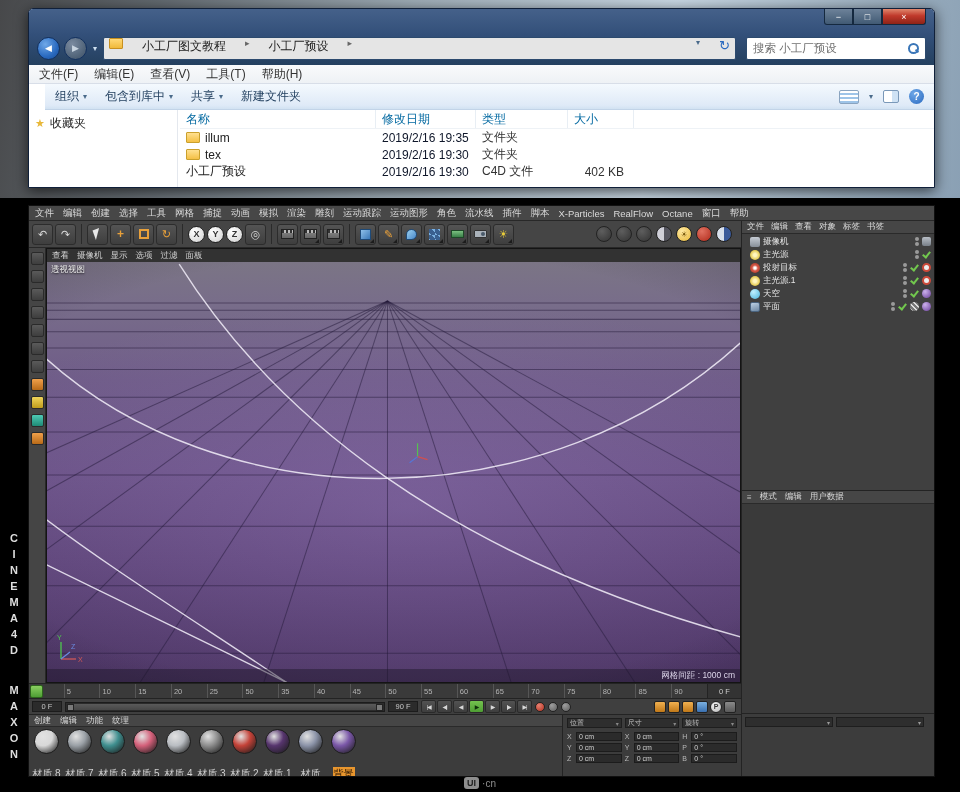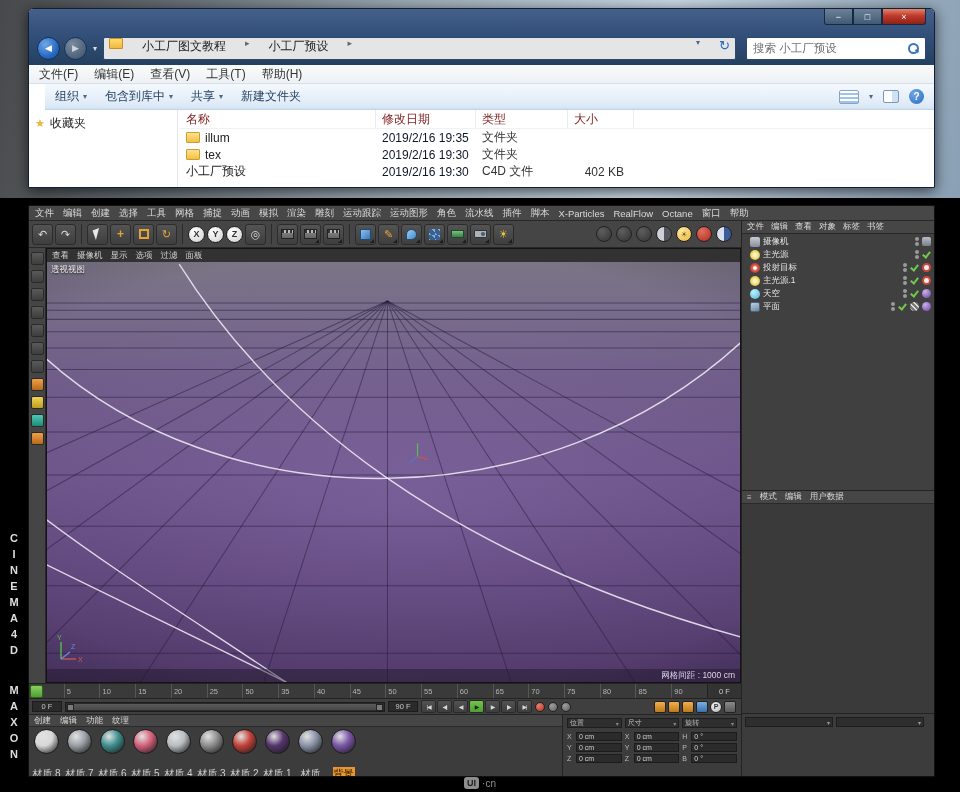--- a/index.html
+++ b/index.html
@@ -64,21 +64,21 @@
 .fav-row{display:flex;align-items:center;gap:5px;padding:2px 0}
 .fav-star{color:#e8b83a;font-size:11px}
 .side-item{display:flex;align-items:center;gap:5px;padding:1px 0 1px 14px;white-space:nowrap}
 .side-icon{width:13px;height:11px;border-radius:2px;flex:none}
 .side-icon.folder{background:linear-gradient(#ffd977,#f0b93a);border:1px solid #c89020}
 .side-icon.download{width:12px;height:12px;border-radius:50%;background:radial-gradient(circle at 35% 30%,#8fd0e8,#3a88b8)}
 .side-icon.desktop{background:linear-gradient(#9ec4e8,#4a80b8);border:1px solid #34608c}
 .divider{width:1px;background:#e4e8ee;flex:none}
 .filepane{flex:1;display:flex;flex-direction:column;min-width:0;padding-left:2px}
 .col-headers{display:flex;height:19px;align-items:center;border-bottom:1px solid #eef2f6;flex:none}
-.col-headers span.col{font-size:12px;color:#7f1d1d;padding-left:6px;border-right:1px solid #e8eef4;
+.col-headers span.col{font-size:12px;color:#0369a1;padding-left:6px;border-right:1px solid #e8eef4;
   height:100%;display:flex;align-items:center}
 .col-headers span.col:nth-of-type(1){width:196px}
 .col-headers span.col:nth-of-type(2){width:100px}
 .col-headers span.col:nth-of-type(3){width:92px}
 .col-headers span.col:nth-of-type(4){width:66px}
 .file-row{display:flex;align-items:center;height:17px;font-size:12px;color:#222}
 .cell{padding-left:6px;overflow:hidden;white-space:nowrap}
 .cell.name{width:196px;display:flex;align-items:center}
 .cell.date{width:100px;color:#0f172a}
 .cell.type{width:92px;color:#333}

